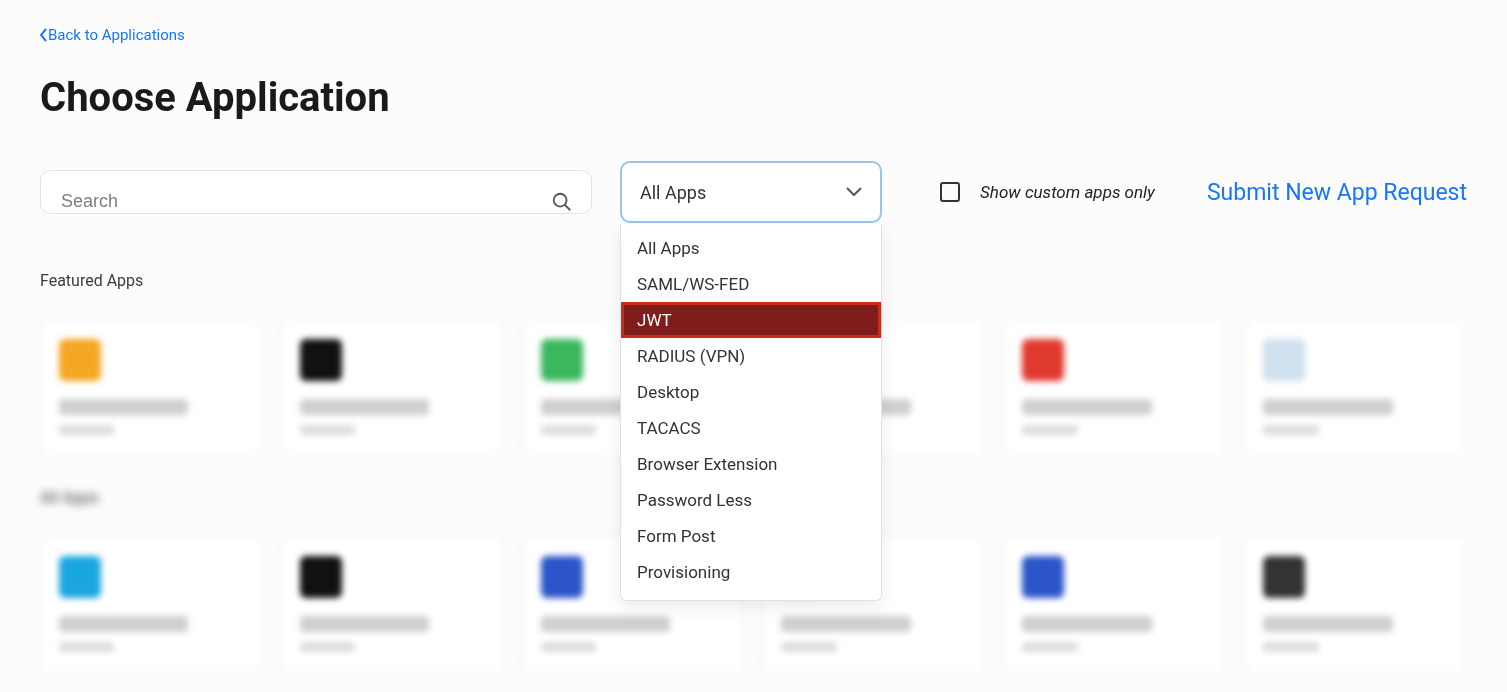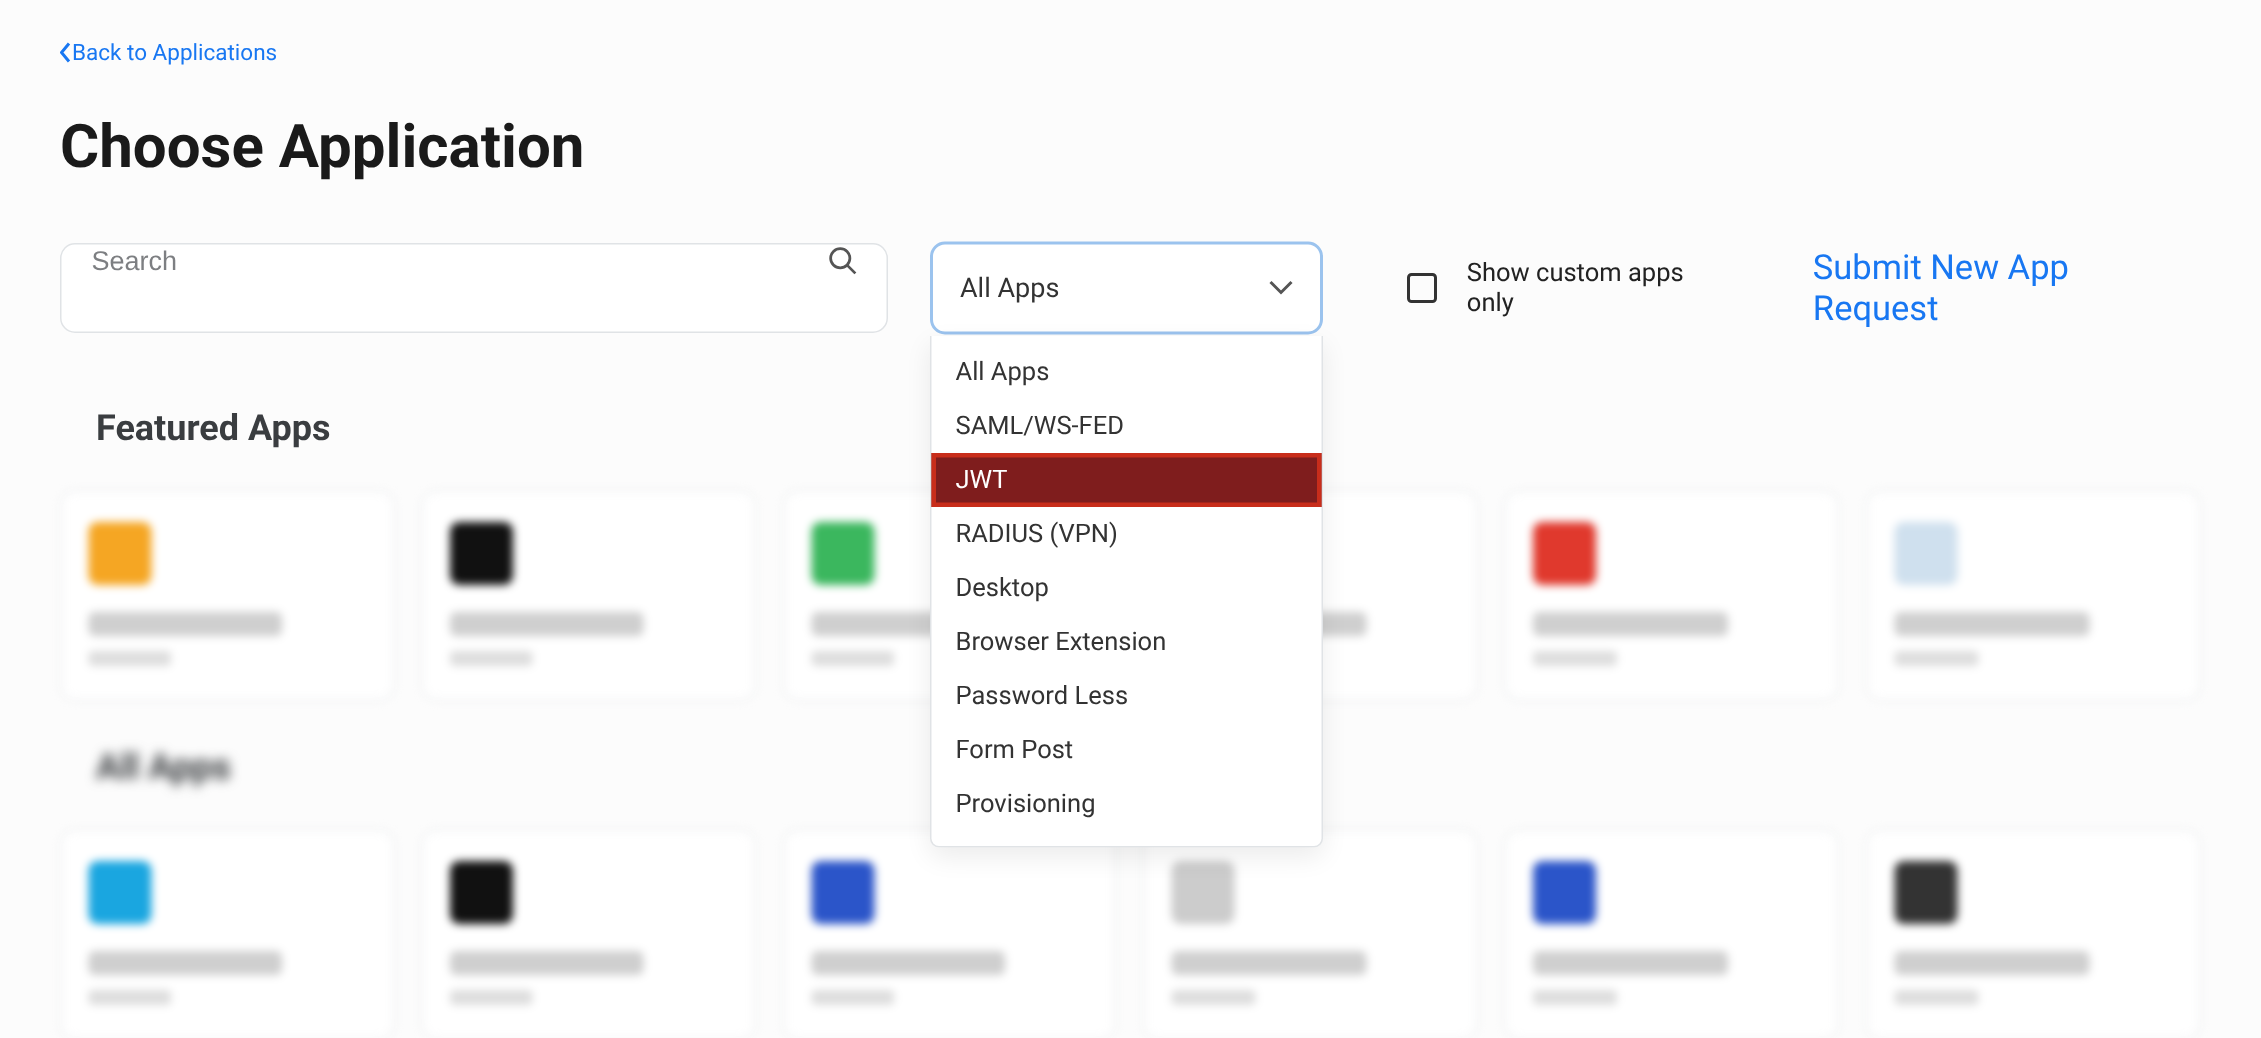--- a/index.html
+++ b/index.html
@@ -30,25 +30,25 @@
   }
   .controls-row {
     display: flex;
     align-items: center;
     gap: 28px;
     position: relative;
     z-index: 30;
   }
   .search-box {
     flex: 0 0 552px;
-    height: 60px;
+    height: 44px;
     border: 1px solid #e0e3e6;
     border-radius: 10px;
     display: flex;
-    align-items: flex-start;
+    align-items: flex-end;
     padding: 0 18px;
     background: #fff;
   }
   .search-box input {
     flex: 1;
     border: none;
     outline: none;
     font-size: 18px;
     color: #555;
     background: transparent;
@@ -103,38 +103,38 @@
   }
   .spacer { flex: 1; }
   .checkbox-row {
     display: inline-flex;
     align-items: center;
     gap: 20px;
     font-size: 17px;
     color: #222;
     cursor: pointer;
     margin-right: 24px;
+    font-style: italic;
   }
   .chk {
     width: 20px; height: 20px;
     border: 2px solid #333;
     border-radius: 3px;
   }
   .link-action {
     color: #1877f2;
     font-size: 23px;
     text-decoration: none;
     cursor: pointer;
   }
   .section-title {
     margin-top: 48px;
-    font-size: 24px;
-    font-weight: 700;
+    font-size: 16px;
+    font-weight: 400;
     color: #3a3d40;
-    margin-left: 24px;
   }
   .cards {
     margin-top: 28px;
     display: grid;
     grid-template-columns: repeat(6, 1fr);
     gap: 18px;
     filter: blur(3px);
     pointer-events: none;
   }
   .card {
@@ -199,20 +199,21 @@
         <svg viewBox="0 0 16 10" fill="none" stroke="currentColor" stroke-width="2">
             <path d="M1 1 L8 8 L15 1"></path>
           </svg>
       </div>
       <div class="dropdown" id="dropdown">
           <div class="opt">All Apps</div>
           <div class="opt">SAML/WS-FED</div>
           <div class="opt highlight">JWT</div>
           <div class="opt">RADIUS (VPN)</div>
           <div class="opt">Desktop</div>
+          <div class="opt">TACACS</div>
           <div class="opt">Browser Extension</div>
           <div class="opt">Password Less</div>
           <div class="opt">Form Post</div>
           <div class="opt">Provisioning</div>
         </div>
     </div>
 
     <div class="spacer"></div>
 
     <label class="checkbox-row">

